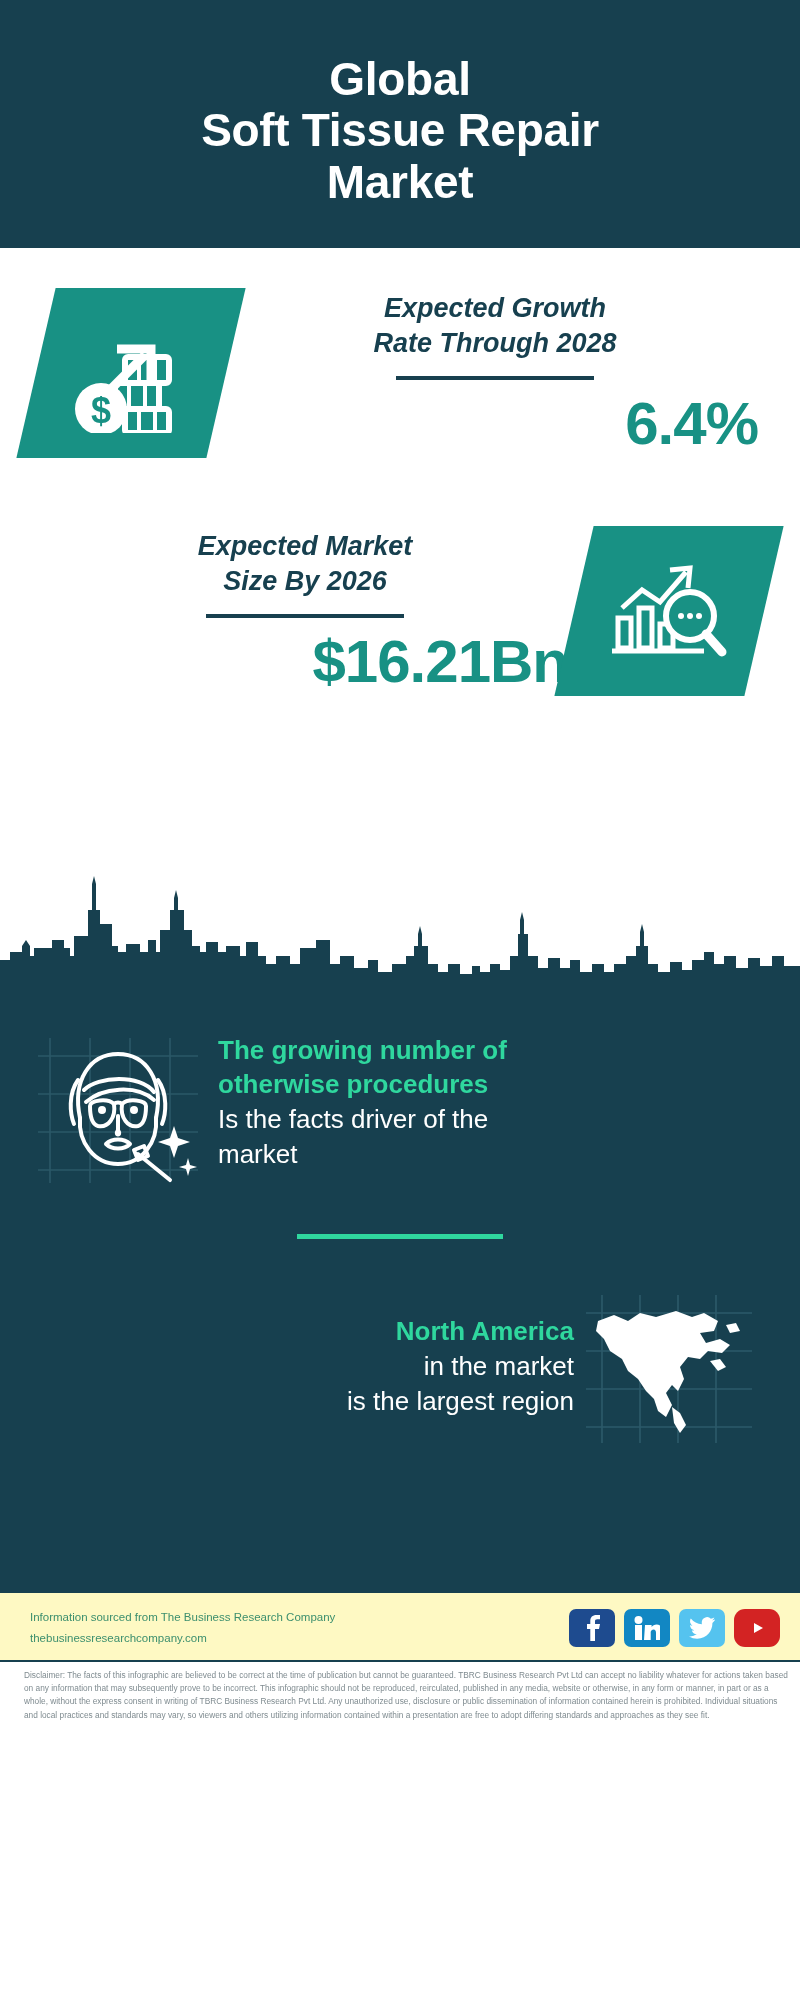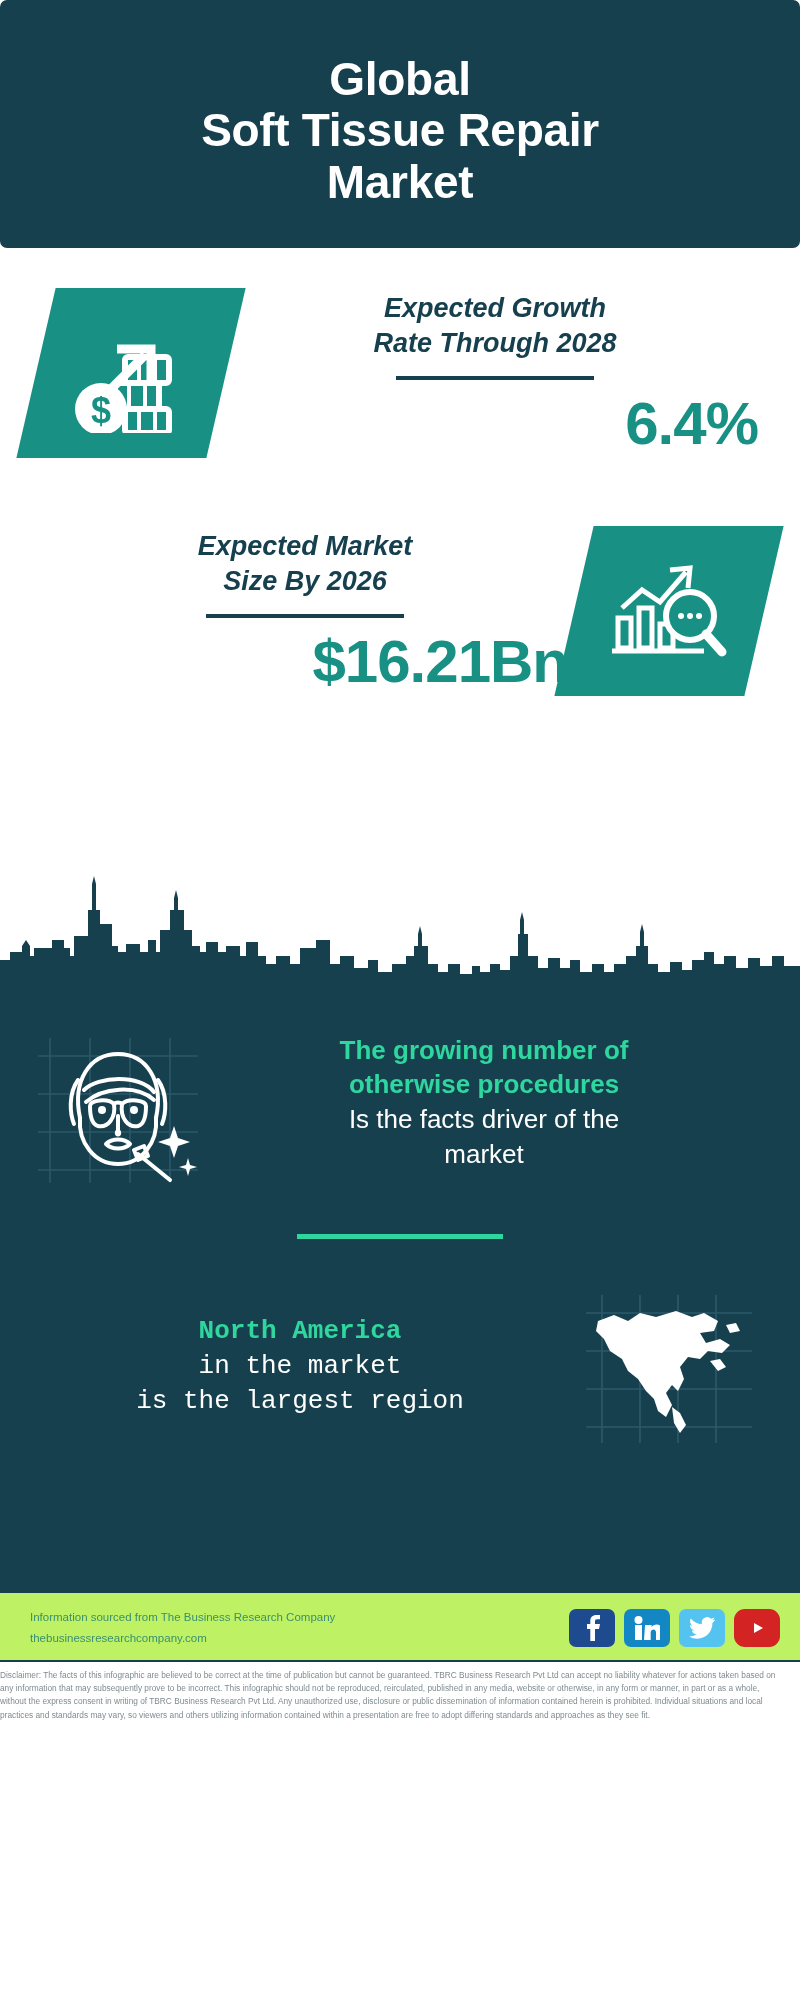--- a/index.html
+++ b/index.html
@@ -16,21 +16,20 @@
 
   
   .header {
     background:#17404f;
     height:248px;
     display:flex;
     flex-direction:column;
     align-items:center;
     justify-content:center;
     padding:14px 30px 0;
-    border-radius:7px;
   }
   .header-title {
     color:#ffffff;
     font-size:46px;
     font-weight:bold;
     line-height:1.12;
     text-align:center;
     letter-spacing:-0.3px;
   }
   .header-line { display:block; }
@@ -109,21 +108,21 @@
 
   .driver-row {
     display:flex;
     align-items:center;
     padding:28px 34px 0 28px;
     gap:10px;
   }
   .icon-box { flex:0 0 180px; height:170px; position:relative; }
   .icon-box svg { display:block; }
 
-  .driver-text { flex:1; text-align:center; padding-right:16px; }
+  .driver-text { flex:1; padding-right:16px; }
   .accent-text {
     color:#2fd79e;
     font-weight:bold;
     font-size:26px;
     line-height:1.3;
     display:block;
   }
   .plain-text {
     color:#ffffff;
     font-size:26px;
@@ -137,26 +136,26 @@
     background:#2fd79e;
     margin:46px auto 0;
   }
 
   .region-row {
     display:flex;
     align-items:center;
     padding:48px 30px 16px 26px;
     gap:6px;
   }
-  .region-text { flex:1; text-align:center;font-family:Liberation Mono, monospace; }
+  .region-text { flex:1; text-align:right; }
   .region-map { flex:0 0 190px; height:160px; position:relative; }
 
   
   .footer {
-    background:#bef264;
+    background:#fef9c3;
     border-top:3px solid #17404f;
     padding:14px 20px 10px 30px;
     display:flex;
     align-items:center;
     justify-content:space-between;
   }
   .footer-source { font-size:11.5px; color:#3c8f6e; line-height:1.85; }
   .social-row { display:flex; gap:9px; align-items:center; }
   .social-icon {
     width:46px; height:38px;
@@ -164,21 +163,21 @@
     display:flex; align-items:center; justify-content:center;
     color:#fff; font-weight:bold;
   }
   .si-fb { background:#1e4b8f; }
   .si-li { background:#1287c3; }
   .si-tw { background:#55c3ef; }
   .si-yt { background:#d32323; border-radius:11px; }
 
   .disclaimer {
     border-top:2px solid #17404f;
-    padding:7px 12px 8px 0;
+    padding:7px 12px 8px 24px;
     font-size:8.3px;
     line-height:1.62;
     color:#7f8b90;
     text-align:left;
     font-family:"Liberation Sans", sans-serif;
   }
 </style>
 </head>
 <body>
 

